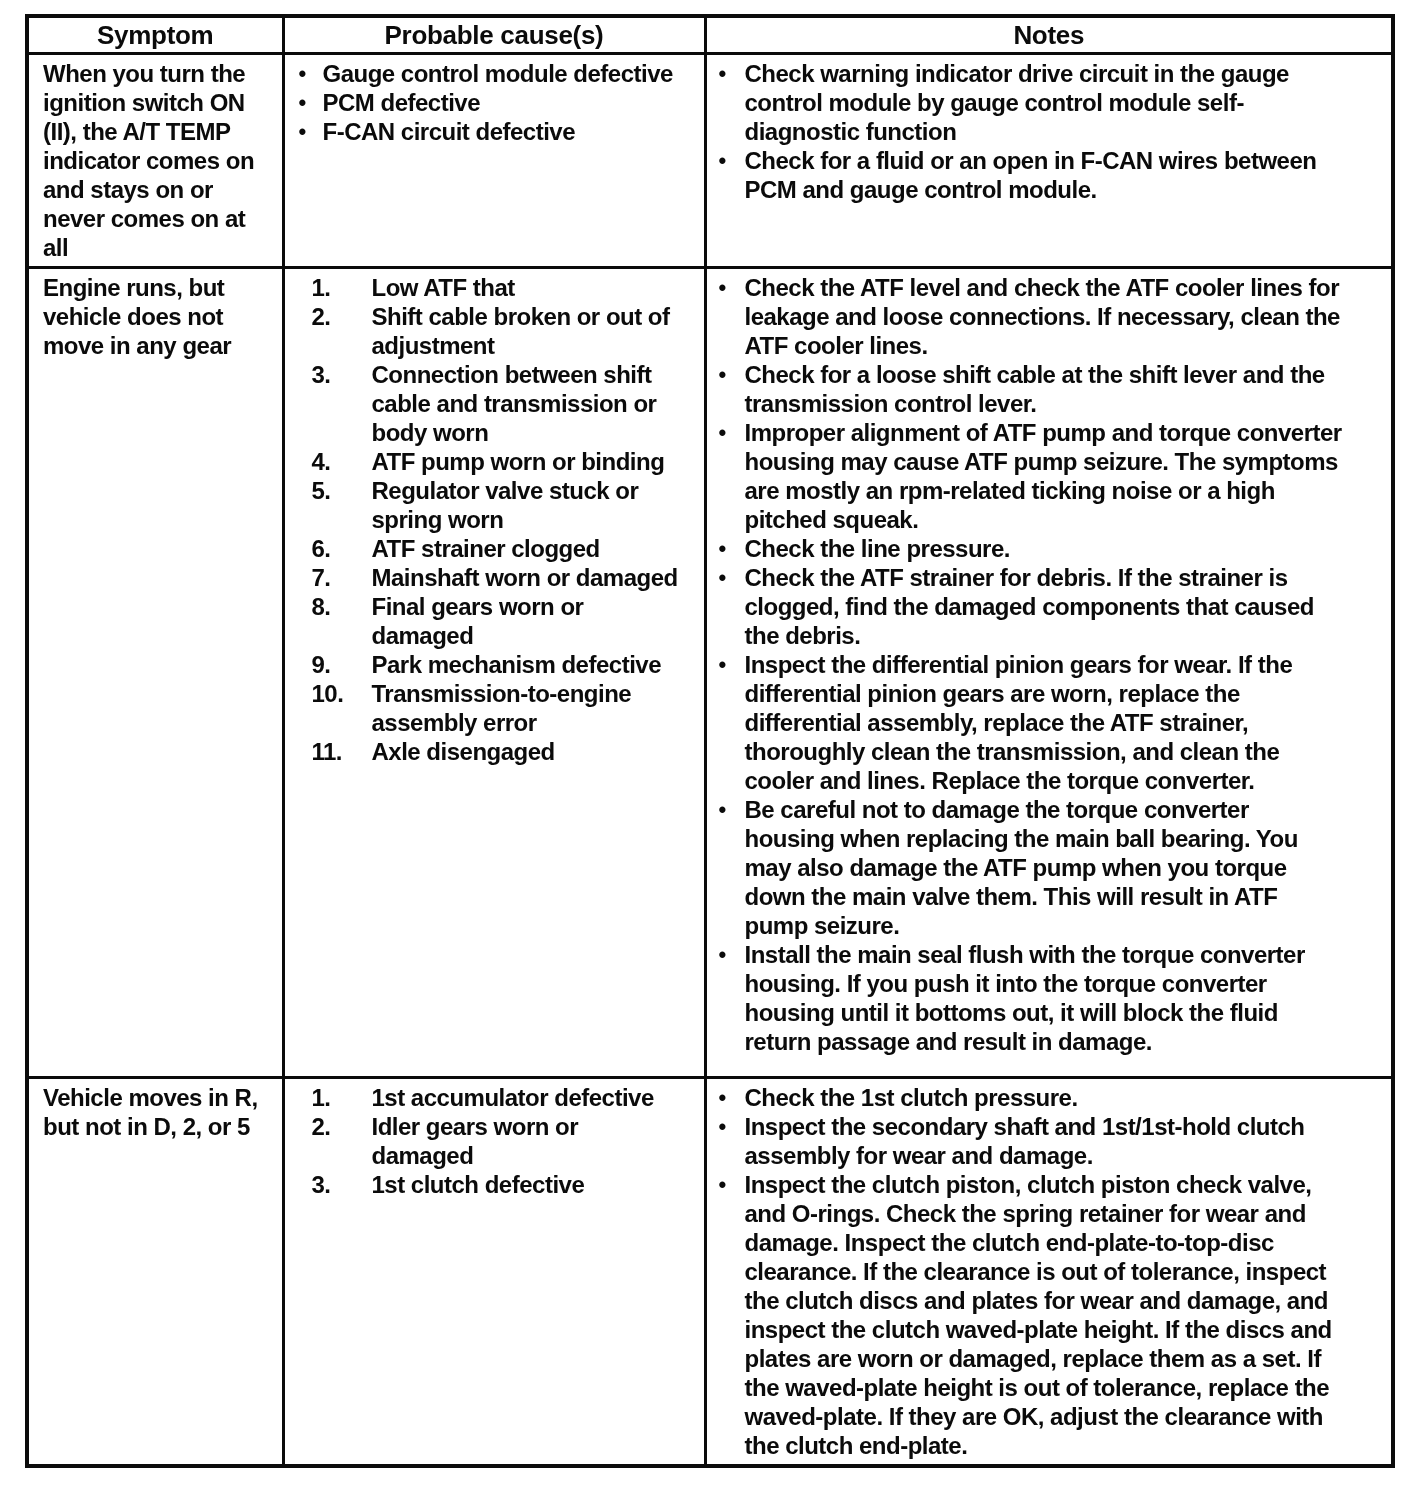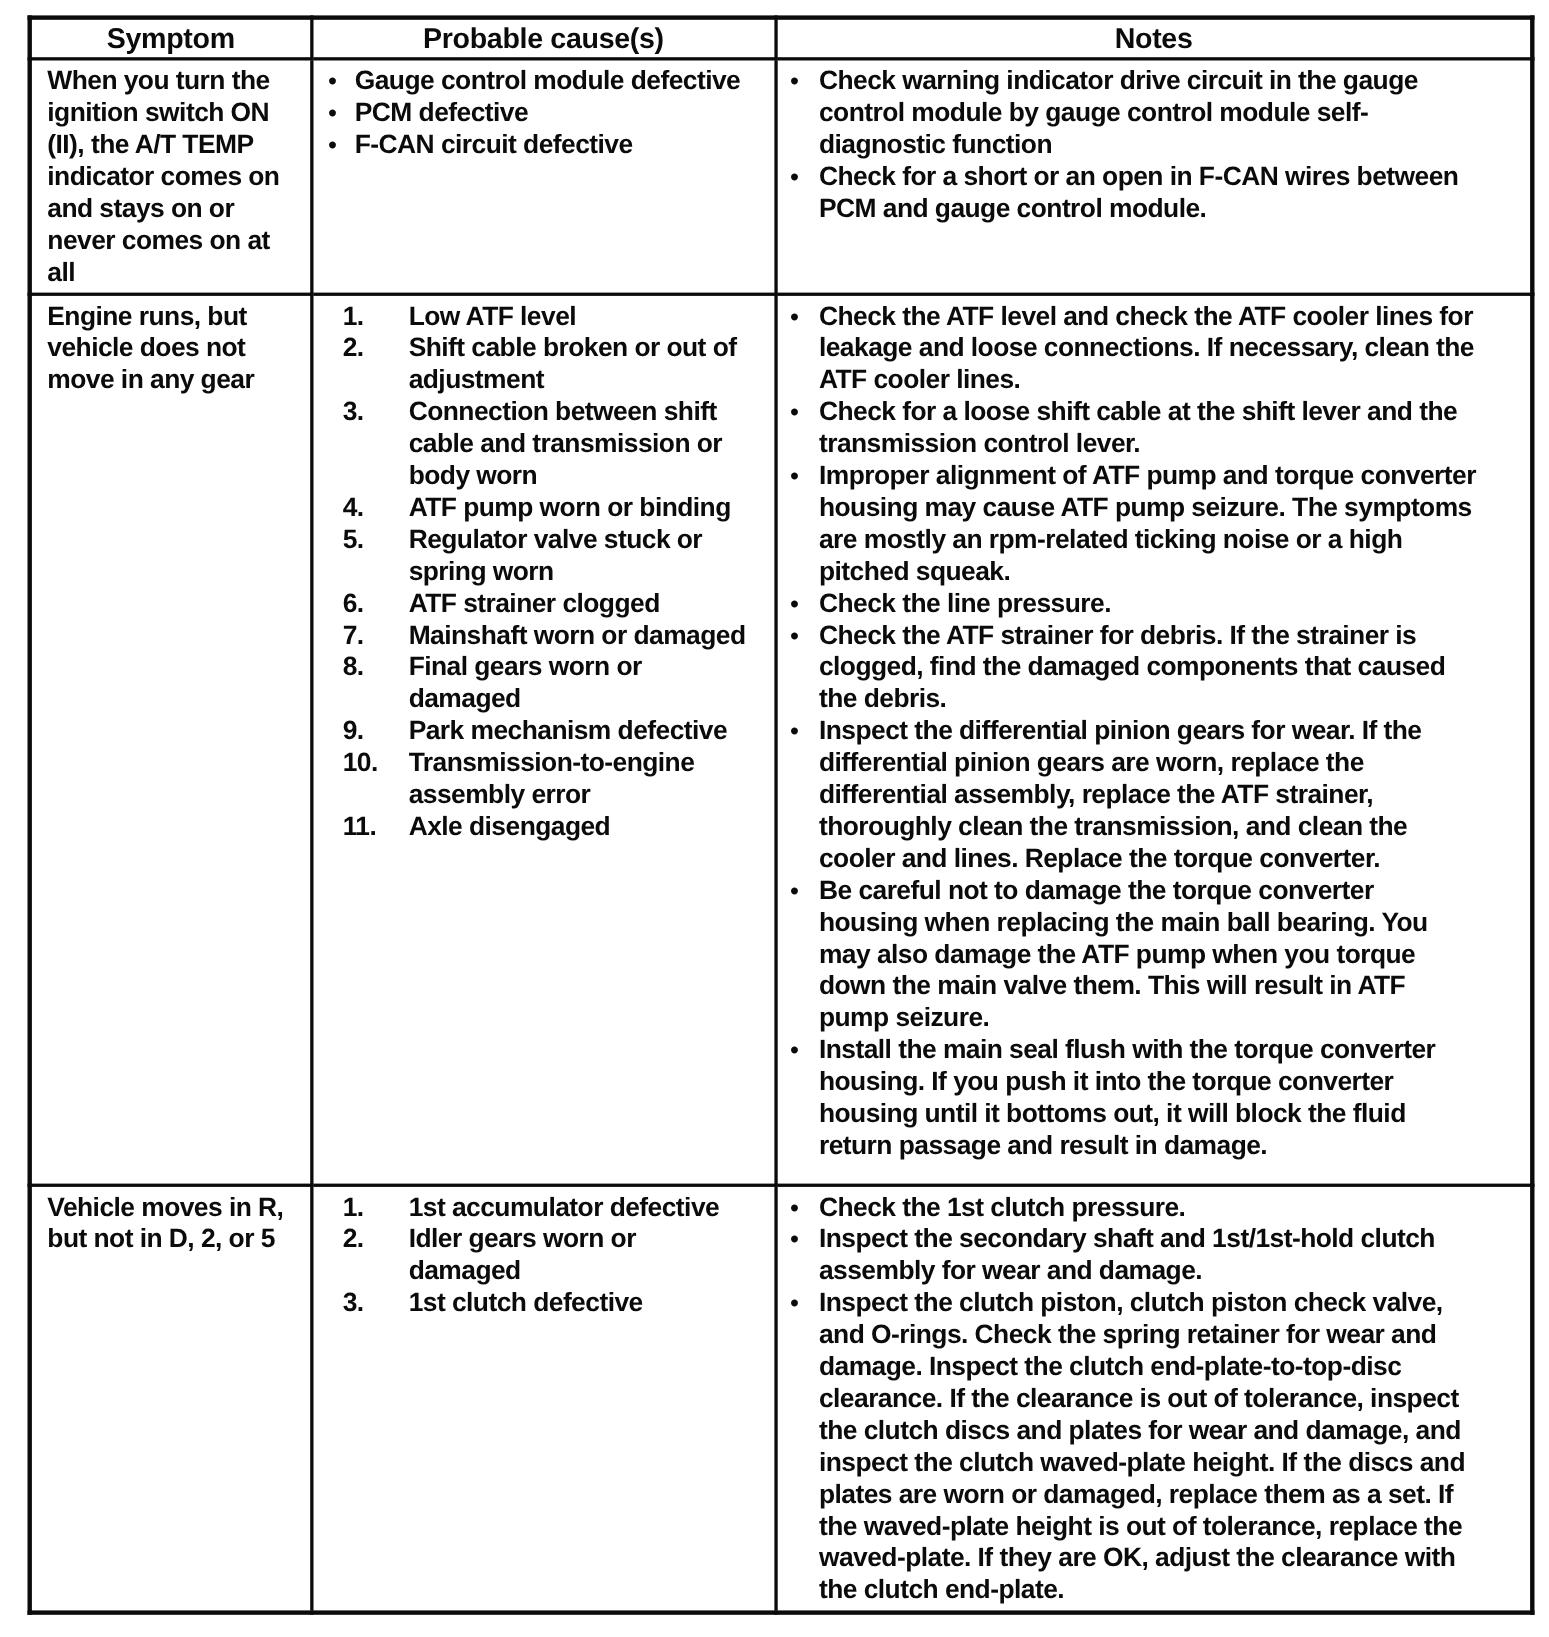--- a/index.html
+++ b/index.html
@@ -106,32 +106,32 @@
             </div>
         </td>
         <td>
           <div class="list notes-list">
               <div class="li">
                 <span class="marker bullet">•</span>
                 <span class="txt">Check warning indicator drive circuit in the gauge control module by gauge control module self-diagnostic function</span>
               </div>
               <div class="li">
                 <span class="marker bullet">•</span>
-                <span class="txt">Check for a short or an open in F-CAN wires between PCM and gauge control module.</span>
+                <span class="txt">Check for a fluid or an open in F-CAN wires between PCM and gauge control module.</span>
               </div>
             </div>
         </td>
       </tr>
       <tr style="height:810px;">
         <td class="symptom-cell">Engine runs, but vehicle does not move in any gear</td>
         <td>
           <div class="list numbered">
               <div class="li">
                 <span class="marker num">1.</span>
-                <span class="txt">Low ATF level</span>
+                <span class="txt">Low ATF that</span>
               </div>
               <div class="li">
                 <span class="marker num">2.</span>
                 <span class="txt">Shift cable broken or out of adjustment</span>
               </div>
               <div class="li">
                 <span class="marker num">3.</span>
                 <span class="txt">Connection between shift cable and transmission or body worn</span>
               </div>
               <div class="li">

